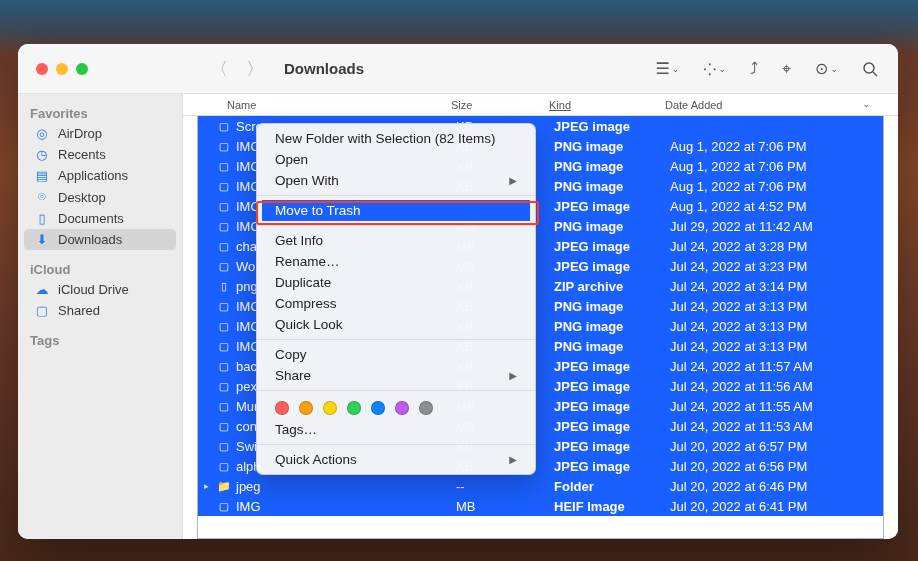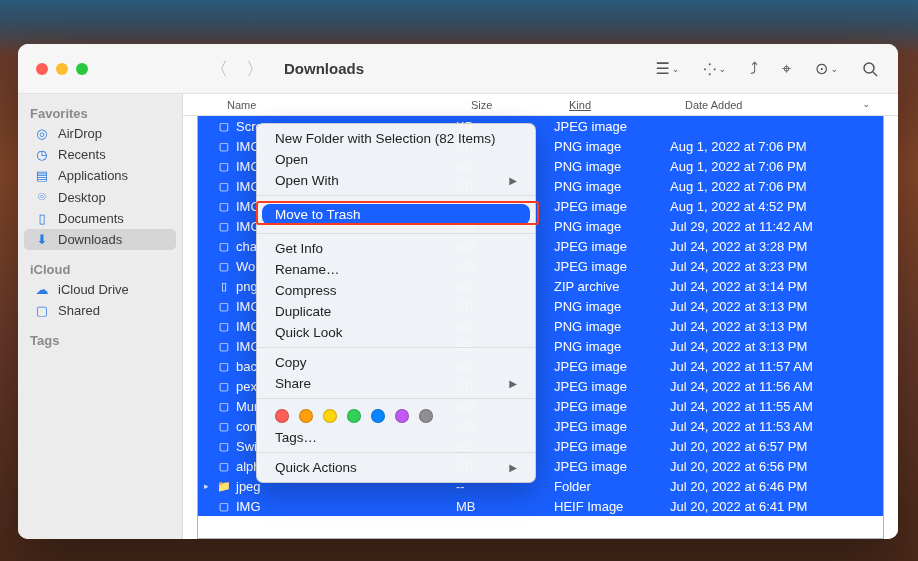--- a/index.html
+++ b/index.html
@@ -64,36 +64,36 @@
 .sidebar-icon { width: 16px; text-align: center; color: #2a7ae4; font-size: 13px; }
 .main {
   flex: 1; position: relative; background: #fff;
   display: flex; flex-direction: column;
 }
 .column-headers {
   height: 22px; display: flex; align-items: center;
   background: #fff; border-bottom: 1px solid #e0e0e0;
   font-size: 11px; color: #555; padding-left: 44px;
 }
-.col-name { width: 244px; }
+.col-name { width: 224px; }
 .col-size { width: 98px; }
 .col-kind { width: 116px; text-decoration: underline; }
 .col-date { flex: 1; display: flex; justify-content: space-between; padding-right: 28px; }
 .file-list { flex: 1; overflow: hidden; position: relative; padding: 0 14px; }
 .file-list-inner { border: 1px solid #aeb5bf; border-top: none; height: 100%; overflow: hidden; }
 .file-row {
   height: 20px; display: flex; align-items: center;
   background: #1a5fff; color: #fff;
   padding-left: 6px; font-size: 13px; white-space: nowrap;
 }
 .file-row .disclosure { width: 12px; color: rgba(255,255,255,0.8); font-size: 9px; }
 .file-row .icon { width: 16px; text-align: center; font-size: 11px; }
 .file-row .fname { width: 224px; overflow: hidden; text-overflow: ellipsis; padding-left: 4px; }
 .file-row .fsize { width: 98px; overflow: hidden; }
-.file-row .fkind { width: 116px; overflow: hidden; }
+.file-row .fkind { width: 116px; overflow: hidden; font-weight: bold; }
 .file-row .fdate { flex: 1; overflow: hidden; }
 
 .context-menu {
   position: absolute;
   left: 256px; top: 123px;
   width: 280px;
   background: rgba(247,247,247,0.97);
   border: 0.5px solid rgba(0,0,0,0.15);
   border-radius: 7px;
   box-shadow: 0 10px 30px rgba(0,0,0,0.25);
@@ -102,21 +102,21 @@
   color: #222;
   z-index: 20;
 }
 .menu-item {
   padding: 3px 18px;
   display: flex; justify-content: space-between; align-items: center;
   cursor: default;
 }
 .menu-item.highlighted {
   background: #1a5fff; color: #fff;
-  margin: 8px 5px; padding: 3px 13px; border-radius: 8px;
+  margin: 0 5px; padding: 3px 13px; border-radius: 0;
 }
 .menu-sep { height: 1px; background: #dcdcdc; margin: 4px 0; }
 .submenu-arrow { font-size: 10px; color: #666; }
 .tag-dots { display: flex; gap: 10px; padding: 6px 18px 4px; }
 .tag-dot { width: 14px; height: 14px; border-radius: 50%; border: 0.5px solid rgba(0,0,0,0.2); }
 
 .highlight-box {
   position: absolute;
   left: 256px; top: 201px;
   width: 283px; height: 24px;
@@ -393,24 +393,24 @@
       <span>Move to Trash</span>
     </div>
     <div class="menu-sep"></div>
     <div class="menu-item">
       <span>Get Info</span>
     </div>
     <div class="menu-item">
       <span>Rename…</span>
     </div>
     <div class="menu-item">
+      <span>Duplicate</span>
+    </div>
+    <div class="menu-item">
       <span>Compress</span>
-    </div>
-    <div class="menu-item">
-      <span>Duplicate</span>
     </div>
     <div class="menu-item">
       <span>Quick Look</span>
     </div>
     <div class="menu-sep"></div>
     <div class="menu-item">
       <span>Copy</span>
     </div>
     <div class="menu-item">
       <span>Share</span>

